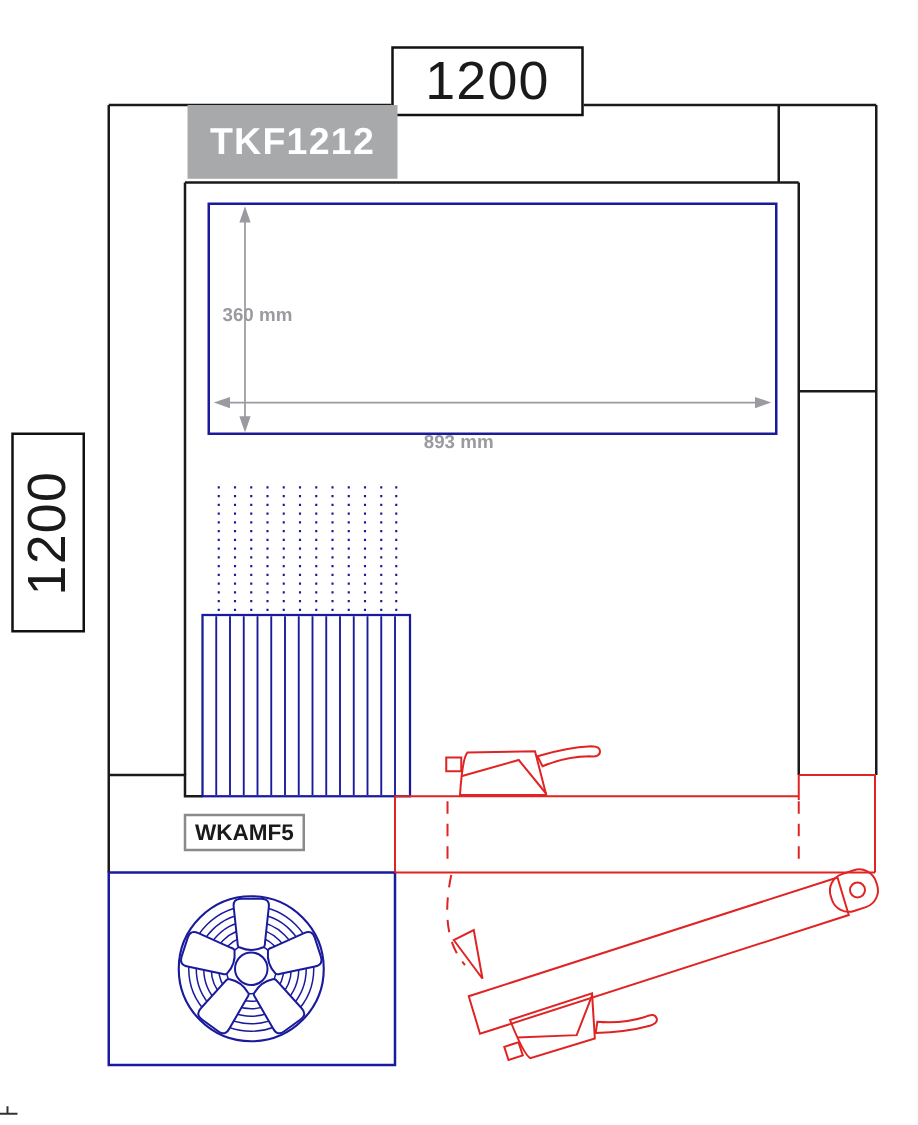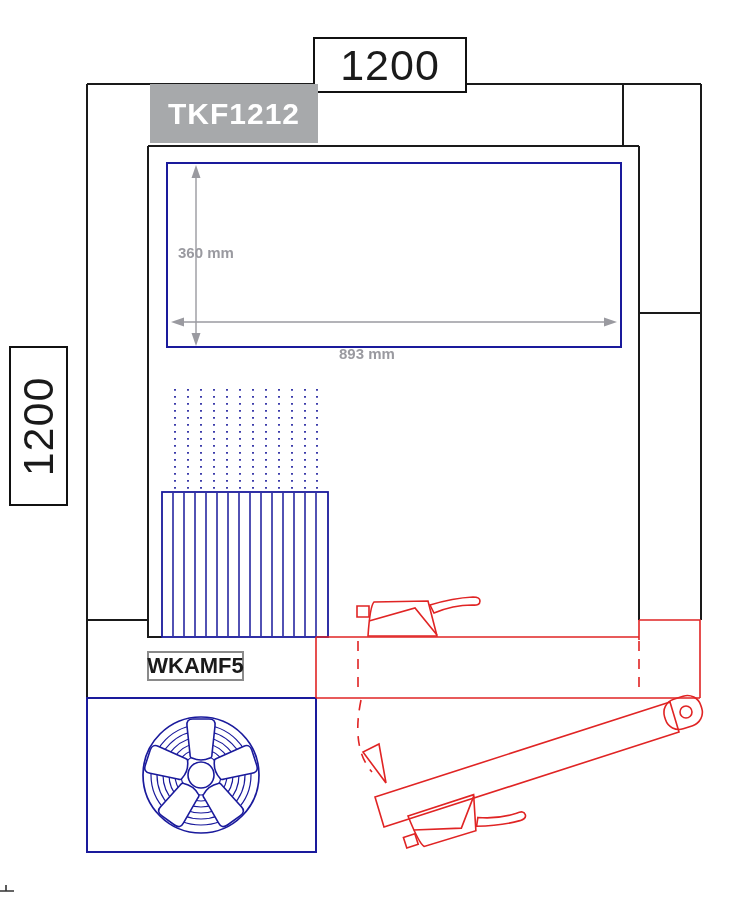--- a/index.html
+++ b/index.html
@@ -133,21 +133,21 @@
 
   <div class="lbl dim-box dim-box-vert" style="left:9px;top:318px;width:59px;height:160px;">
     <span>1200</span>
   </div>
 
   <div class="lbl model-box" style="left:150px;top:84px;width:168px;height:59px;">
     <span>TKF1212</span>
   </div>
 
 
-  <div class="lbl part-label" style="left:147px;top:651px;width:97px;height:30px;font-size:22px;">
+  <div class="lbl part-label" style="left:147px;top:651px;width:97px;height:30px;font-size:18px;">
     <span>WKAMF5</span>
   </div>
 
   <div class="dim-text" style="left:178px;top:244px;width:100px;">360 mm</div>
 
   <div class="dim-text" style="left:339px;top:302px;width:100px;margin-top:43px;">893 mm</div>
 
 </div>
 
 </body></html>

